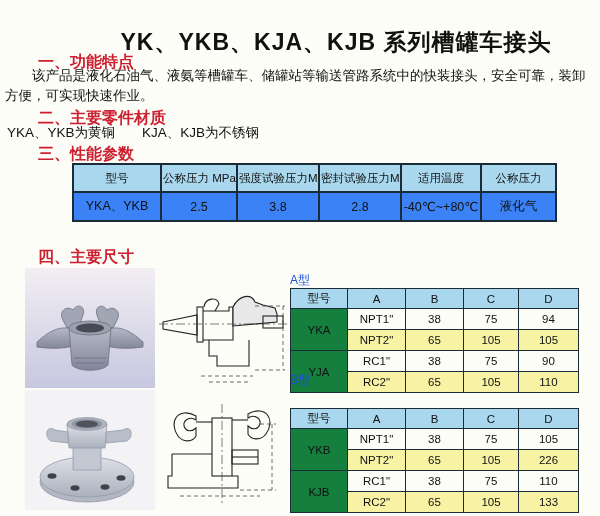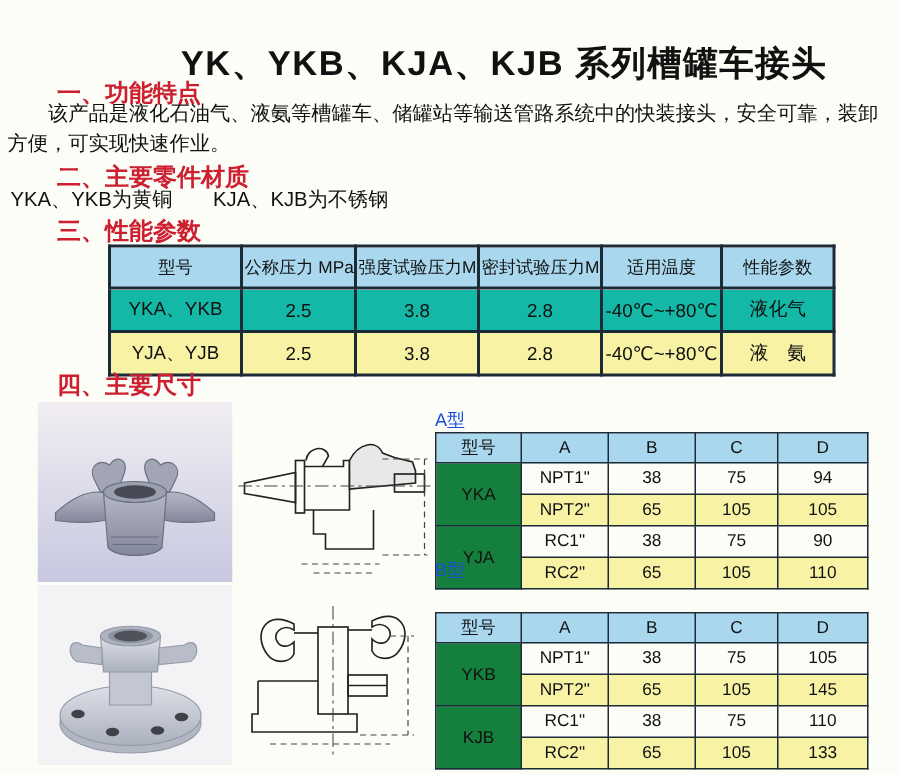--- a/index.html
+++ b/index.html
@@ -18,21 +18,21 @@
   .body-text{position:absolute;left:5px;top:66px;width:590px;margin:0;
              font-size:13.5px;line-height:1.45;color:#111;text-indent:2em;}
   .materials-text{position:absolute;left:7px;top:124px;width:580px;margin:0;
              font-size:13.5px;color:#111;}
 
   table{border-collapse:collapse;table-layout:fixed;}
   .perf{position:absolute;left:72px;top:163px;width:483px;}
   .perf th,.perf td{border:2px solid #1c2b38;text-align:center;vertical-align:middle;
                     color:#111;overflow:hidden;white-space:nowrap;}
   .perf th{background:#a9d8ee;font-size:11.5px;font-weight:400;height:26px;padding:0 1px;}
-  .perf td{font-size:12.5px;height:25px;background:#14b8a6;}
+  .perf td{font-size:12.5px;height:25px;background:#3b82f6;}
   .perf tr.yellow td{background:#f8f3a4;}
   .perf col.c-model{width:88px;} .perf col.c-nom{width:76px;}
   .perf col.c-str{width:82px;}  .perf col.c-seal{width:82px;}
   .perf col.c-temp{width:80px;} .perf col.c-med{width:75px;}
 
   .dim-label{position:absolute;left:290px;font-size:12px;color:#1d4ed8;}
   #label-a{top:272px;} #label-b{top:372px;}
 
   .dim{position:absolute;left:290px;width:288px;}
   #table-a{top:288px;} #table-b{top:408px;}
@@ -74,39 +74,31 @@
         <col class="c-temp">
         <col class="c-med">
     </colgroup>
     <thead>
       <tr>
         <th>型号</th>
         <th>公称压力 MPa</th>
         <th>强度试验压力MPa</th>
         <th>密封试验压力MPa</th>
         <th>适用温度</th>
-        <th>性能参数</th>
+        <th>公称压力</th>
       </tr>
     </thead>
     <tbody>
       <tr>
         <td>YKA、YKB</td>
         <td>2.5</td>
         <td>3.8</td>
         <td>2.8</td>
         <td>-40℃~+80℃</td>
         <td>液化气</td>
-      </tr>
-      <tr class="yellow">
-        <td>YJA、YJB</td>
-        <td>2.5</td>
-        <td>3.8</td>
-        <td>2.8</td>
-        <td>-40℃~+80℃</td>
-        <td>液　氨</td>
       </tr>
     </tbody>
   </table>
 
   <div class="sec-head" id="head-dimensions">四、主要尺寸</div>
 
   <svg class="photo-a" width="130" height="120" viewBox="0 0 130 120">
     <defs>
       <linearGradient id="bgA" x1="0" y1="0" x2="0" y2="1">
         <stop offset="0" stop-color="#f2eef3"></stop>
@@ -266,21 +258,21 @@
         <td class="model" rowspan="2">YKB</td>
         <td>NPT1"</td>
         <td>38</td>
         <td>75</td>
         <td>105</td>
       </tr>
       <tr>
         <td class="yellow">NPT2"</td>
         <td class="yellow">65</td>
         <td class="yellow">105</td>
-        <td class="yellow">145</td>
+        <td class="yellow">226</td>
       </tr>
       <tr>
         <td class="model" rowspan="2">KJB</td>
         <td>RC1"</td>
         <td>38</td>
         <td>75</td>
         <td>110</td>
       </tr>
       <tr>
         <td class="yellow">RC2"</td>

